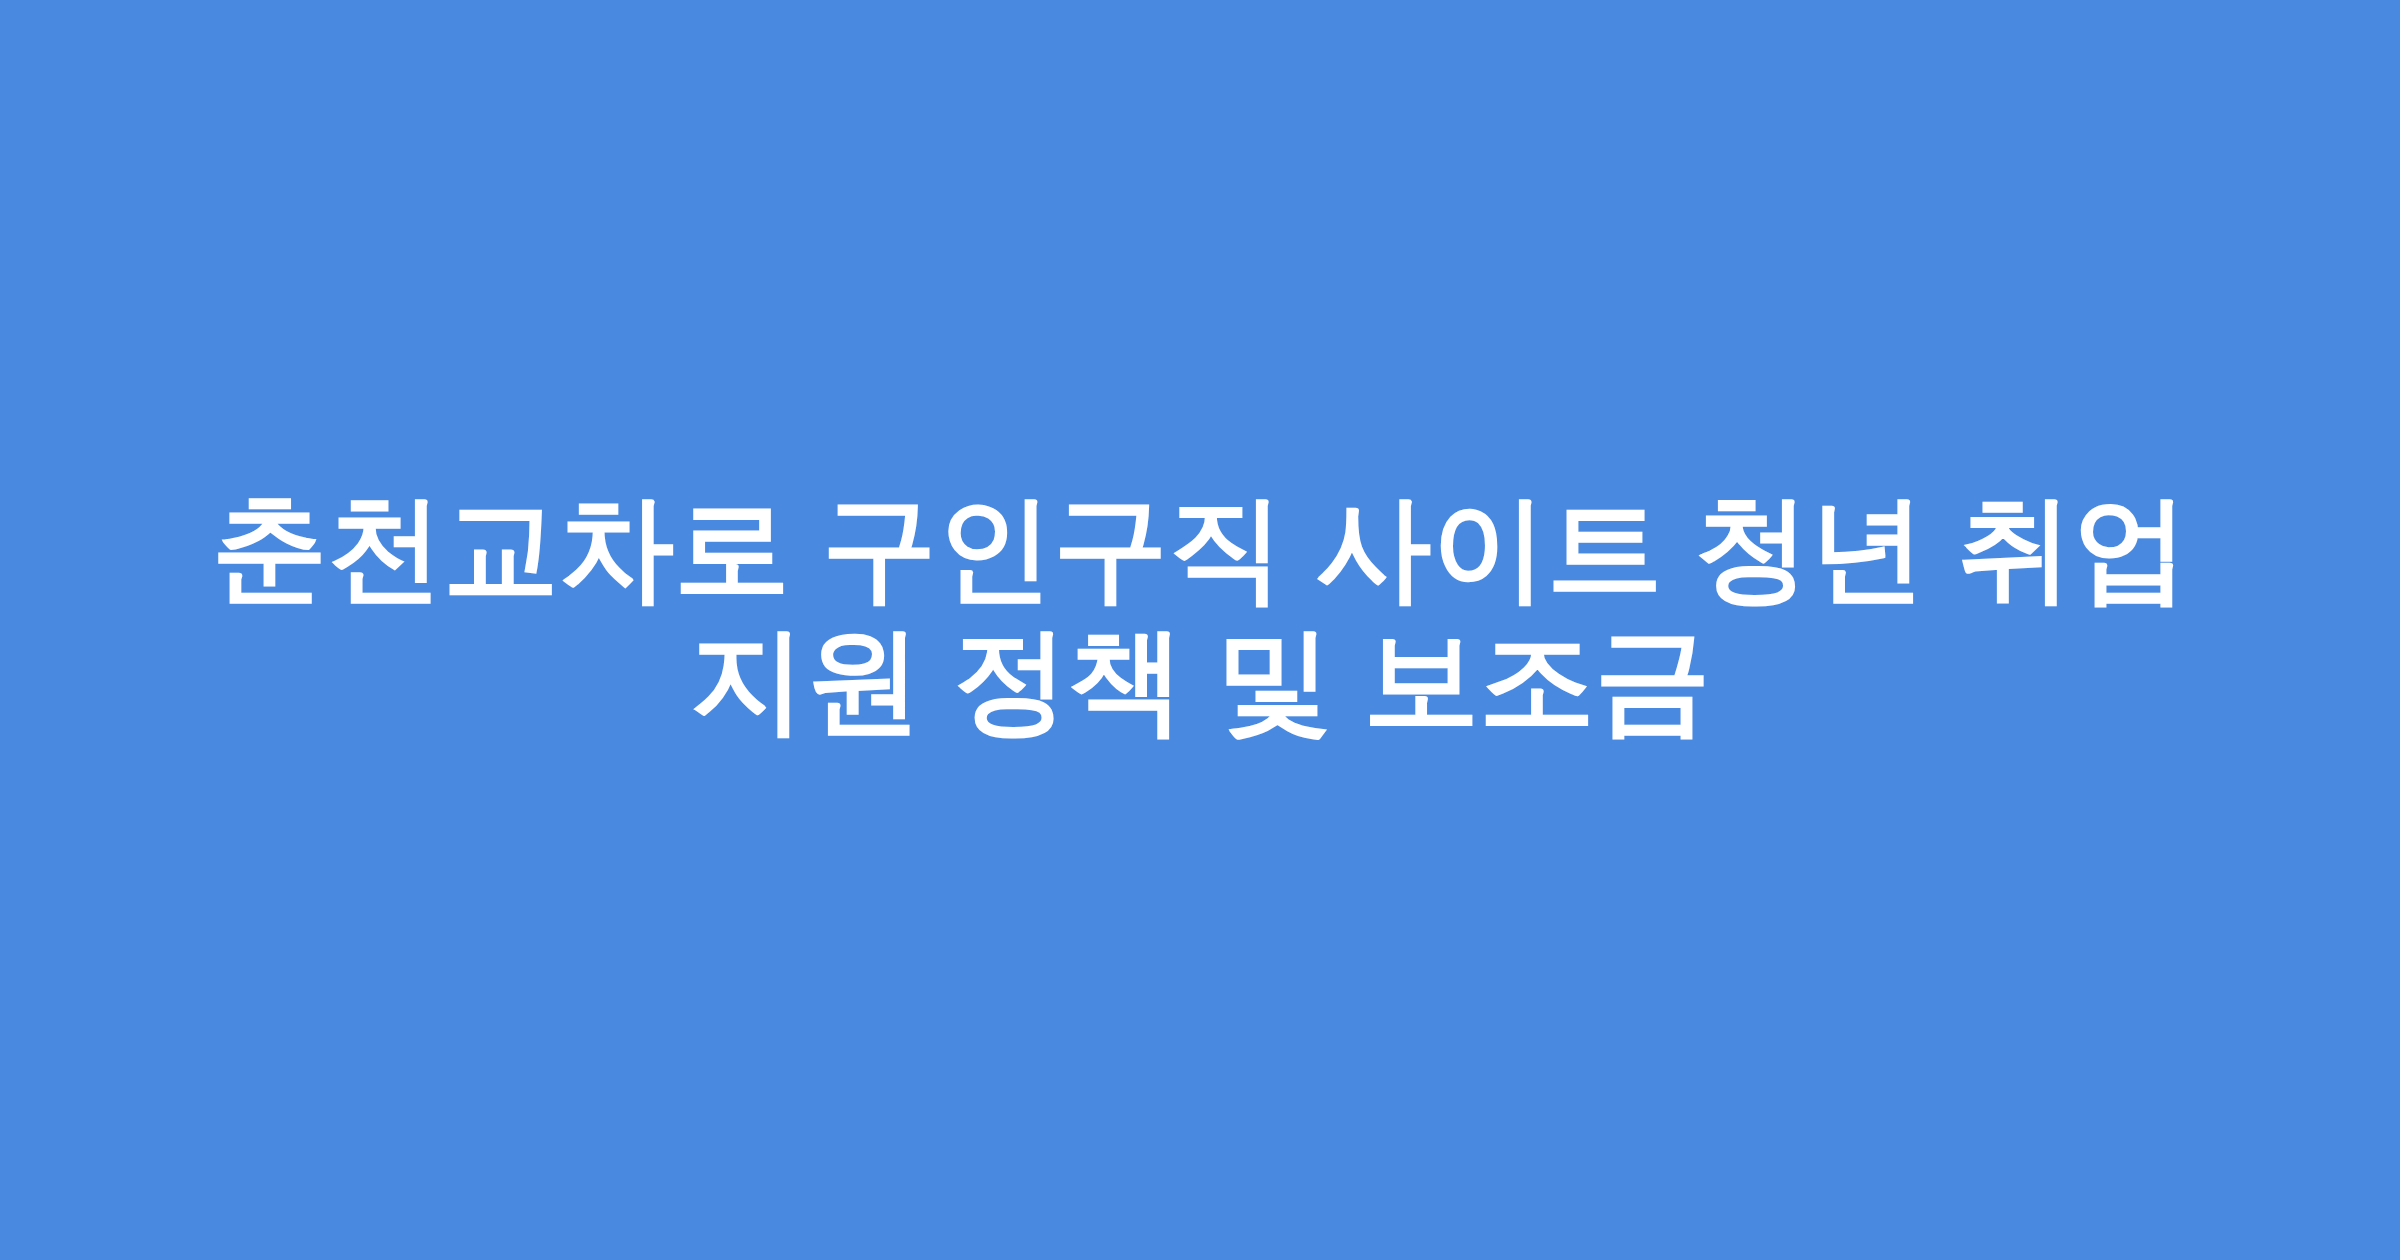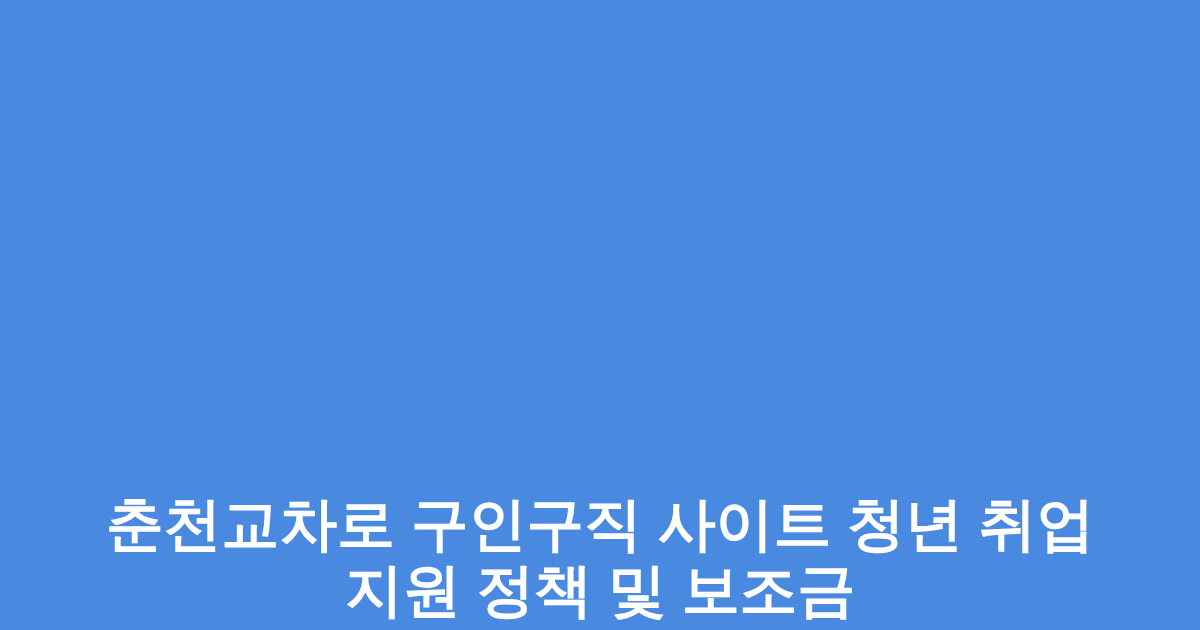--- a/index.html
+++ b/index.html
@@ -15,21 +15,21 @@
     font-family: "Liberation Sans", "DejaVu Sans", sans-serif;
   }
 
   #og-card {
     position: relative;
     width: 1200px;
     height: 630px;
     box-sizing: border-box;
     background-color: #4a89e0;
     display: flex;
-    align-items: flex-end;
+    align-items: center;
     justify-content: center;
     overflow: hidden;
   }
 
   #headline-block {
     width: 1040px;
     max-width: 1040px;
     margin: 0 auto;
     padding: 0;
     text-align: center;

